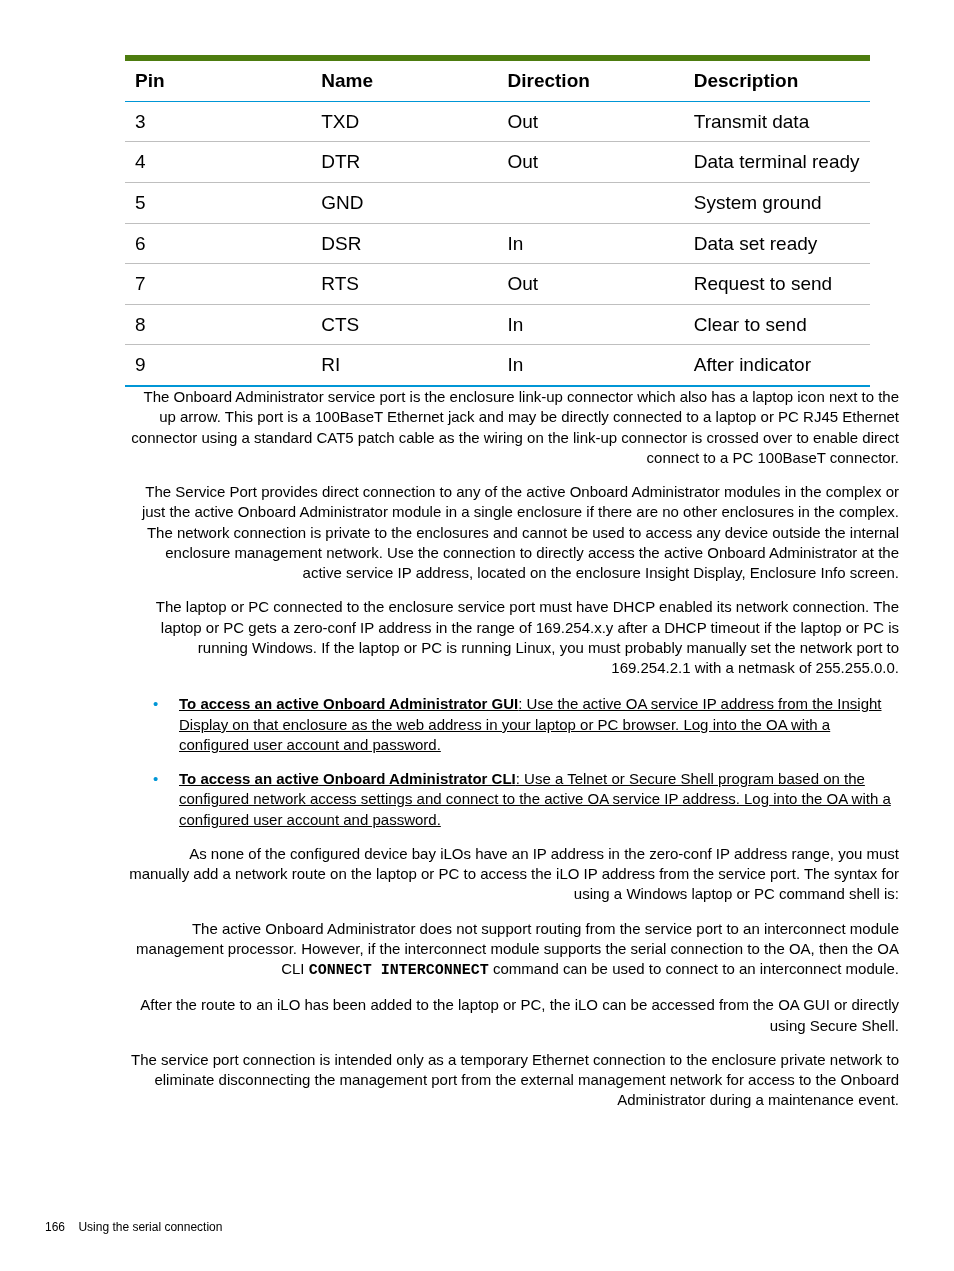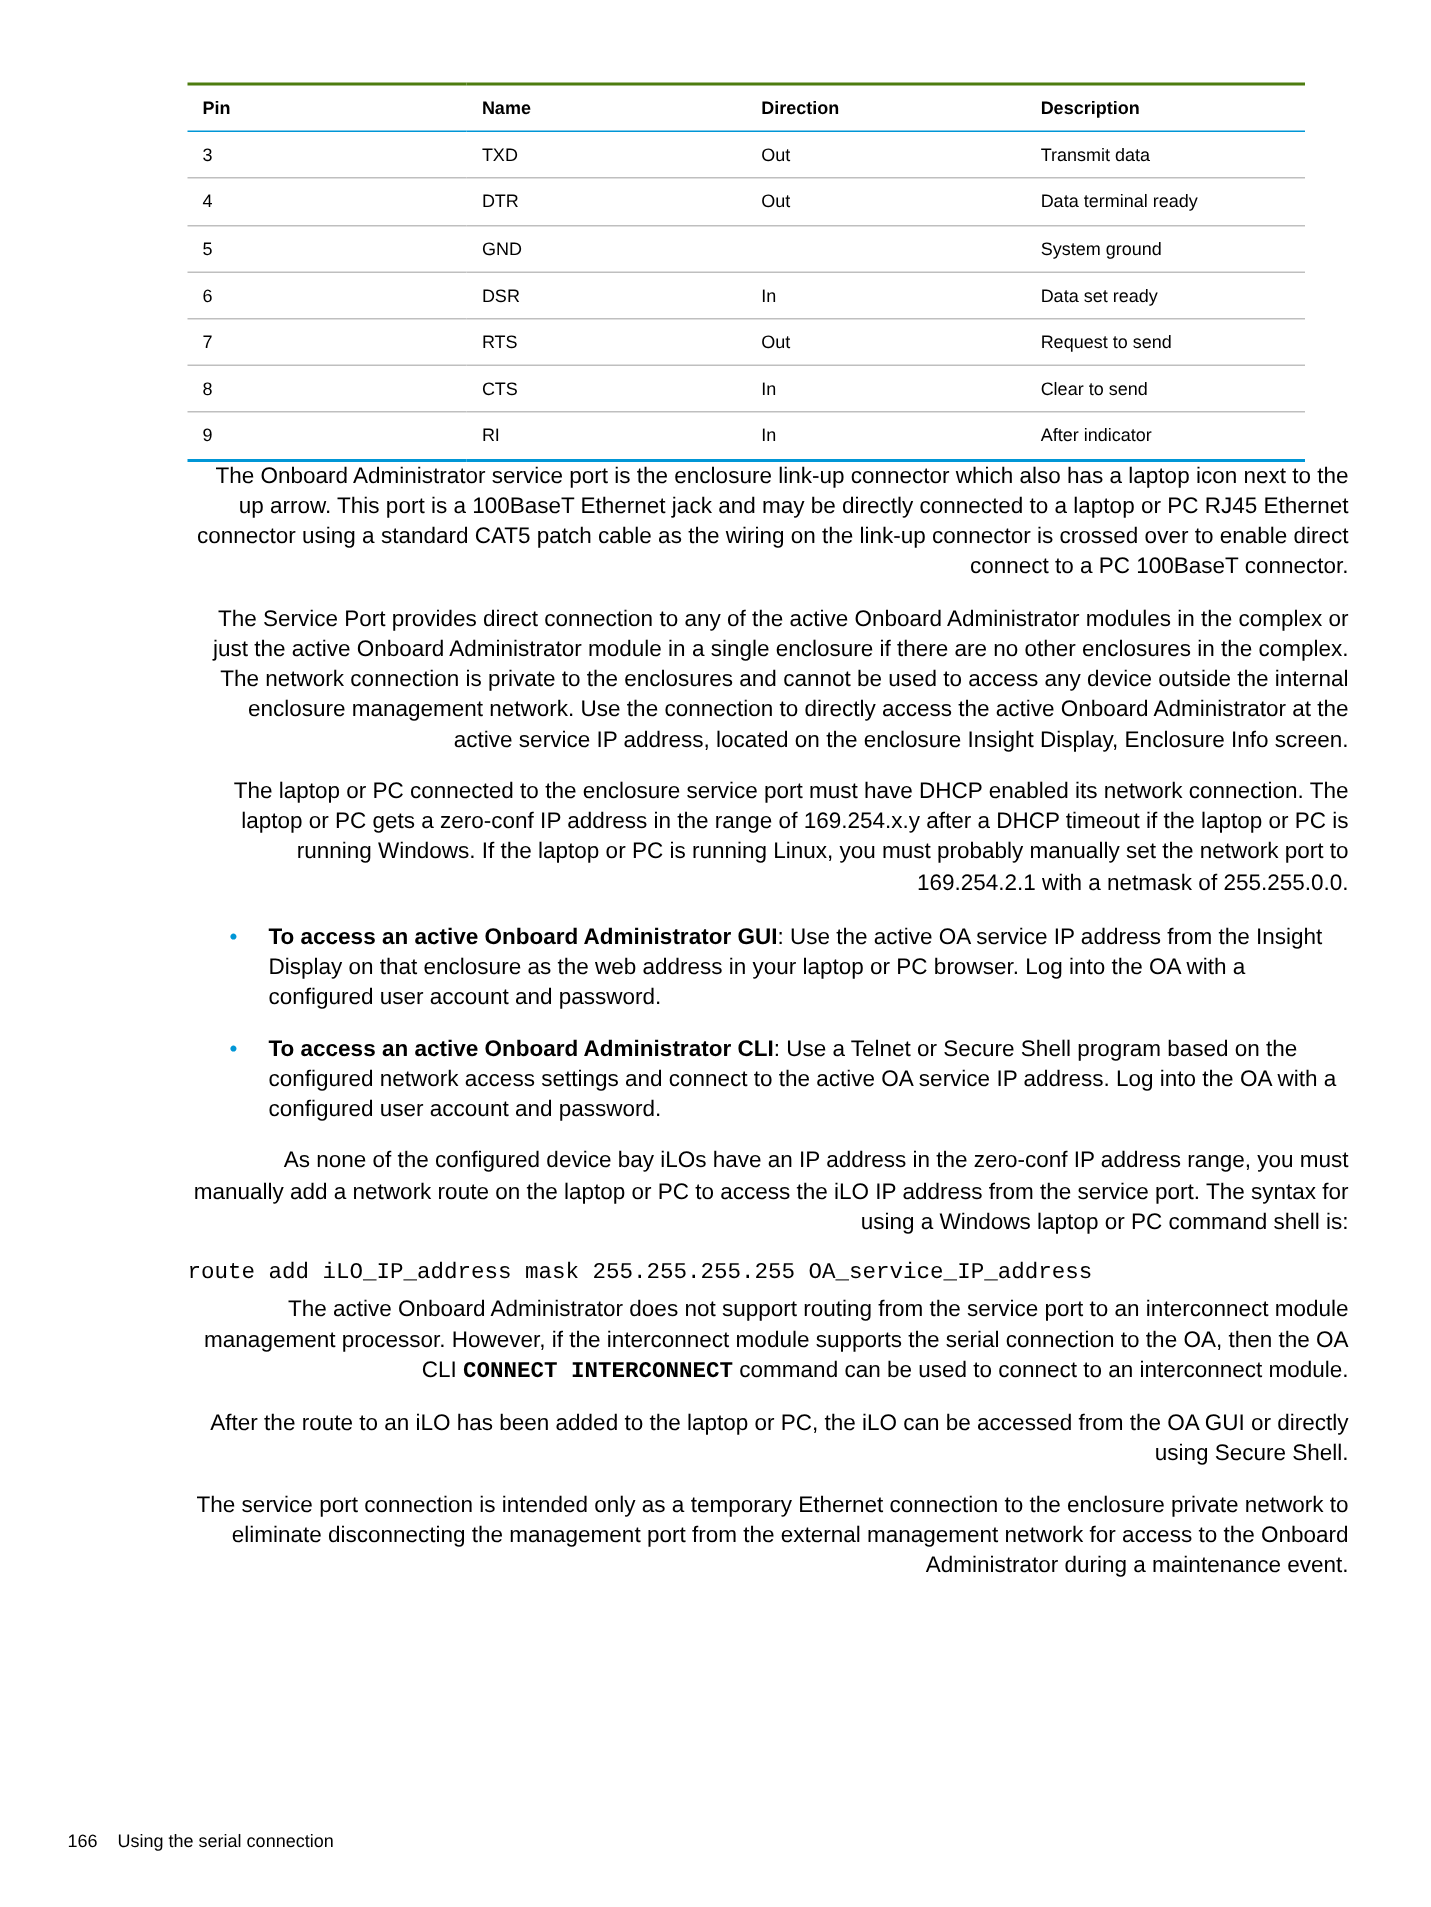--- a/index.html
+++ b/index.html
@@ -21,23 +21,23 @@
     box-sizing: border-box;
     padding: 55px 55px 0 55px;
   }
   .content-col {
     margin-left: 70px; 
   }
   table.pin-table {
     width: 745px;
     margin-left: 70px;
     border-collapse: collapse;
-    border-top: 2px solid #4d7c0f;
+    border-top: 6px solid #4d7c0f;
     border-bottom: 2px solid #0096d6;
-    font-size: 12px;
+    font-size: 19px;
   }
   table.pin-table th {
     text-align: left;
     font-weight: bold;
     padding: 7px 8px 7px 10px;
     border-bottom: 1px solid #0096d6;
   }
   table.pin-table td {
     padding: 7px 8px 7px 10px;
     border-top: 1px solid #bfbfbf;
@@ -56,20 +56,21 @@
     letter-spacing: .2px;
   }
   p.body {
     margin: 0 0 14px 0;
     text-align: right;
   }
   ul.bullets {
     list-style: none;
     padding: 0;
     margin: 16px 0 14px 0;
+    text-decoration: underline;
   }
   ul.bullets li {
     position: relative;
     padding-left: 54px;
     margin-bottom: 14px;
   }
   ul.bullets li::before {
     content: "•";
     position: absolute;
     left: 28px;
@@ -170,21 +171,20 @@
     <ul class="bullets">
       <li>
         <span class="strong">To access an active Onboard Administrator GUI</span><span>: Use the active OA service IP address from the Insight Display on that enclosure as the web address in your laptop or PC browser. Log into the OA with a configured user account and password.</span>
       </li>
       <li>
         <span class="strong">To access an active Onboard Administrator CLI</span><span>: Use a Telnet or Secure Shell program based on the configured network access settings and connect to the active OA service IP address. Log into the OA with a configured user account and password.</span>
       </li>
     </ul>
 
     <p class="body">As none of the configured device bay iLOs have an IP address in the zero-conf IP address range, you must manually add a network route on the laptop or PC to access the iLO IP address from the service port. The syntax for using a Windows laptop or PC command shell is:</p>
-    <pre class="cmd">route add iLO_IP_address mask 255.255.255.255 OA_service_IP_address</pre>
     <p class="body">
       <span>The active Onboard Administrator does not support routing from the service port to an interconnect module management processor. However, if the interconnect module supports the serial connection to the OA, then the OA CLI </span><span class="mono-bold">CONNECT INTERCONNECT</span><span> command can be used to connect to an interconnect module.</span>
     </p>
 
     <p class="body">After the route to an iLO has been added to the laptop or PC, the iLO can be accessed from the OA GUI or directly using Secure Shell.</p>
 
     <p class="body">The service port connection is intended only as a temporary Ethernet connection to the enclosure private network to eliminate disconnecting the management port from the external management network for access to the Onboard Administrator during a maintenance event.</p>
   </div>
 
   <div class="footer">

